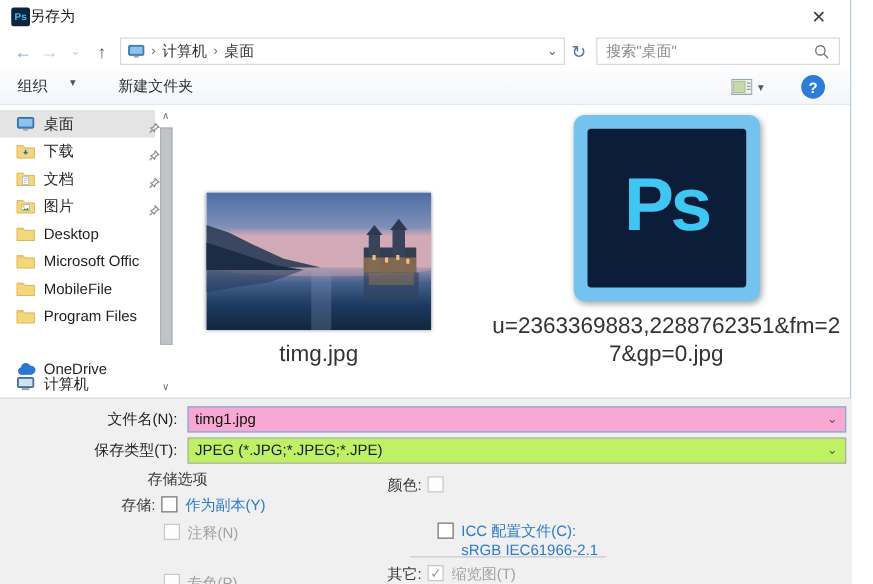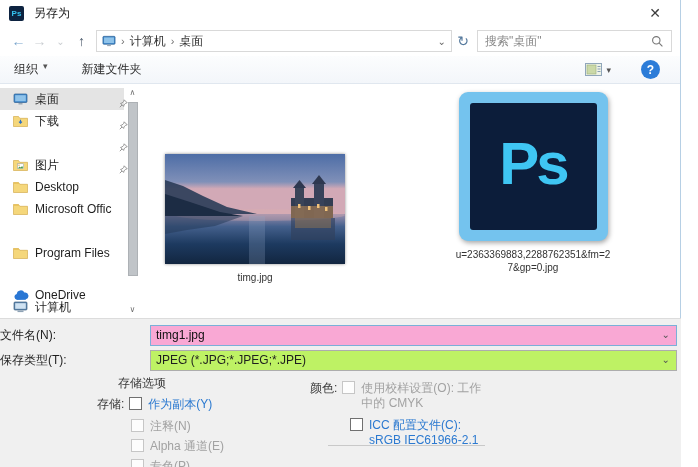--- a/index.html
+++ b/index.html
@@ -3,39 +3,39 @@
 <meta charset="utf-8">
 <style>
   html,body{margin:0;padding:0;background:#fff;width:698px;height:467px;overflow:hidden;
     font-family:"Liberation Sans",sans-serif;}
   .dialog{position:absolute;left:0;top:0;width:681px;height:467px;background:#fff;
     border-right:1px solid #b6cfe4;box-sizing:border-box;}
   
   .titlebar{position:absolute;top:0;left:0;right:0;height:26px;display:flex;align-items:center;padding-left:9px;}
   .app-ico{width:15px;height:15px;background:#0d2340;color:#35c3f1;font-size:8px;font-weight:bold;
     display:flex;align-items:center;justify-content:center;border-radius:2px;}
-  .wtitle{margin-left:10px;font-size:12px;color:#1a1a1a;}
+  .wtitle{margin-left:0;font-size:12px;color:#1a1a1a;}
   .closebtn{position:absolute;right:12px;top:3px;width:26px;height:20px;text-align:center;
     font-size:14px;color:#3c3c3c;line-height:20px;}
   
   .navbar{position:absolute;top:26px;left:0;right:0;height:30px;display:flex;align-items:center;padding:0 8px;box-sizing:border-box;}
   .nav-btn{width:21px;height:22px;display:flex;align-items:center;justify-content:center;font-size:14px;flex:none;}
   .c-back{color:#7aa5cc}.c-fwd{color:#c9cdd1}.c-hist{color:#c9cdd1;font-size:10px}.c-up{color:#49586a}
   .crumbbar{height:22px;border:1px solid #d9d9d9;background:#fff;display:flex;align-items:center;
     width:356px;flex:none;padding:0 5px;gap:5px;font-size:12px;color:#333;box-sizing:border-box;margin-left:4px;}
   .crumb-sep{color:#707070;font-size:11px;}
   .crumb-caret{margin-left:auto;color:#666;font-size:10px;}
   .refreshbtn{width:22px;text-align:center;color:#54789c;font-size:14px;flex:none;}
   .searchbox{flex:1;height:22px;border:1px solid #d9d9d9;background:#fff;display:flex;align-items:center;
     padding:0 7px;font-size:12px;color:#8a8a8a;margin-left:3px;box-sizing:border-box;}
   .search-glyph{margin-left:auto;display:flex;}
   
   .cmdbar{position:absolute;top:56px;left:0;right:0;height:28px;background:linear-gradient(#fcfdfe,#f3f6fa);
     border-bottom:1px solid #e0e7ef;display:flex;align-items:center;font-size:12px;color:#2d2d2d;padding:0 14px;box-sizing:border-box;}
-  .organize{display:flex;align-items:flex-start;gap:5px;}
+  .organize{display:flex;align-items:flex-start;gap:18px;}
   .org-caret{font-size:9px;color:#555;}
   .newfolder{margin-left:34px;}
   .cmd-right{margin-left:auto;display:flex;align-items:center;}
   .view-caret{font-size:9px;color:#555;margin-left:4px;}
   .helpbtn{width:19px;height:19px;border-radius:50%;background:#2c7cd8;color:#fff;font-weight:bold;
     font-size:12px;display:flex;align-items:center;justify-content:center;margin-left:30px;margin-right:6px;}
   
   .bodyarea{position:absolute;top:84px;left:0;width:680px;height:234px;background:#fff;}
   .sidebar{position:absolute;left:0;top:0;width:140px;height:234px;}
   .srow{position:absolute;left:0;width:124px;height:22px;display:flex;align-items:center;
@@ -46,31 +46,31 @@
   .pin-abs{position:absolute;right:12px;}
   .sscroll{position:absolute;left:126px;top:0;width:13px;height:234px;}
   .sb-up{position:absolute;top:4px;left:0;width:13px;text-align:center;font-size:8px;color:#707070;}
   .sb-thumb{position:absolute;top:18px;left:2px;width:8px;height:172px;background:#c0c4c8;border:1px solid #adb1b5;}
   .sb-down{position:absolute;bottom:4px;left:0;width:13px;text-align:center;font-size:8px;color:#707070;}
   
   .filearea{position:absolute;left:140px;top:0;right:0;bottom:0;}
   .file-item{position:absolute;display:flex;flex-direction:column;align-items:center;}
   .f-timg{left:20px;top:70px;width:190px;}
   .thumb-photo{width:180px;height:110px;box-shadow:0 0 3px rgba(0,0,0,.45);}
-  .fname{margin-top:8px;text-align:center;font-size:10px;color:#333;line-height:1.25;}
+  .fname{margin-top:8px;text-align:center;font-size:18px;color:#333;line-height:1.25;}
   .f-ps{left:268px;top:8px;width:250px;}
   .ps-frame{background:#74c3ee;border-radius:9px;padding:11px;box-shadow:1px 2px 5px rgba(0,0,0,.35);}
   .ps-inner{background:#0c1d3a;width:127px;height:127px;border-radius:3px;display:flex;align-items:center;justify-content:center;}
   .ps-letters{color:#3fc6f3;font-size:60px;font-weight:bold;letter-spacing:-3px;padding-bottom:6px;}
   
   .bottompanel{position:absolute;top:318px;left:0;width:681px;height:149px;background:#f0f0f0;
     border-top:1px solid #dcdcdc;box-sizing:border-box;font-size:12px;}
   .frow{position:absolute;left:0;height:22px;display:flex;align-items:center;}
   .frow.rn{top:5px}.frow.rt{top:30px}
-  .flabel{width:142px;padding-right:8px;color:#1e1e1e;flex:none;}
+  .flabel{width:142px;text-align:right;padding-right:8px;color:#1e1e1e;flex:none;}
   .fctl{width:527px;position:relative;flex:none;}
   .fninput{width:100%;height:21px;border:1px solid #7ab0d8;font-size:12px;padding:0 32px 0 5px;
     font-family:inherit;color:#111;box-sizing:border-box;background:#f9a8d4;}
   .combo{width:100%;height:21px;border:1px solid #adadad;background:#bef264;display:flex;align-items:center;
     padding:0 20px 0 5px;color:#1e1e1e;box-sizing:border-box;}
   .ctl-caret{position:absolute;right:7px;top:4px;font-size:10px;color:#555;}
   .opt-header{position:absolute;left:118px;top:56px;color:#3a3a3a;}
   .optrow{position:absolute;display:flex;align-items:flex-start;line-height:15px;}
   .grouplab{color:#3a3a3a;flex:none;}
   .cb{width:13px;height:13px;border:1px solid #707070;background:#fff;margin:0 6px 0 5px;flex:none;box-sizing:border-box;}
@@ -174,20 +174,30 @@
               <path d="M7.5 4.8v3M6 6.6l1.5 1.5L9 6.6" stroke="#2a6fc4" stroke-width="1.1" fill="none"></path>
             </svg>
           </span>
         <span>下载</span>
       </div>
       <span class="pin-abs" style="top:32px"><svg width="9" height="9" viewBox="0 0 9 9">
             <path d="M5.2.8L8.2 3.8 6.7 4.2 5 5.9 4.6 7.4 1.6 4.4 3.1 4 4.8 2.3z" fill="none" stroke="#8b8b8b" stroke-width=".9"></path>
             <path d="M3 6L.8 8.2" stroke="#8b8b8b" stroke-width=".9"></path>
           </svg></span>
 
+      <div class="srow r2">
+        <span class="ico">
+            <svg width="15" height="12" viewBox="0 0 15 12">
+              <path d="M.5 1.5h5l1.3 1.8h7.7v8.2H.5z" fill="#f5d77b" stroke="#cfa23e" stroke-width=".6"></path>
+              <rect x="5" y="4.5" width="5" height="6" fill="#fff" stroke="#9aabbc" stroke-width=".5"></rect>
+              <path d="M6 6h3M6 7.5h3M6 9h2" stroke="#9aabbc" stroke-width=".6"></path>
+            </svg>
+          </span>
+        <span>文档</span>
+      </div>
       <span class="pin-abs" style="top:54px"><svg width="9" height="9" viewBox="0 0 9 9">
             <path d="M5.2.8L8.2 3.8 6.7 4.2 5 5.9 4.6 7.4 1.6 4.4 3.1 4 4.8 2.3z" fill="none" stroke="#8b8b8b" stroke-width=".9"></path>
             <path d="M3 6L.8 8.2" stroke="#8b8b8b" stroke-width=".9"></path>
           </svg></span>
 
       <div class="srow r3">
         <span class="ico">
             <svg width="15" height="12" viewBox="0 0 15 12">
               <path d="M.5 1.5h5l1.3 1.8h7.7v8.2H.5z" fill="#f5d77b" stroke="#cfa23e" stroke-width=".6"></path>
               <rect x="4.5" y="4.8" width="6.2" height="4.8" fill="#fff" stroke="#8899aa" stroke-width=".5"></rect>
@@ -215,20 +225,29 @@
       <div class="srow r5">
         <span class="ico">
             <svg width="15" height="12" viewBox="0 0 15 12">
               <path d="M.5 1.5h5l1.3 1.8h7.7v8.2H.5z" fill="#f5d77b" stroke="#cfa23e" stroke-width=".6"></path>
               <path d="M.5 1.5h5l1 1.4H.5z" fill="#eac45f"></path>
             </svg>
           </span>
         <span>Microsoft Offic</span>
       </div>
 
+      <div class="srow r6">
+        <span class="ico">
+            <svg width="15" height="12" viewBox="0 0 15 12">
+              <path d="M.5 1.5h5l1.3 1.8h7.7v8.2H.5z" fill="#f5d77b" stroke="#cfa23e" stroke-width=".6"></path>
+              <path d="M.5 1.5h5l1 1.4H.5z" fill="#eac45f"></path>
+            </svg>
+          </span>
+        <span>MobileFile</span>
+      </div>
 
       <div class="srow r7">
         <span class="ico">
             <svg width="15" height="12" viewBox="0 0 15 12">
               <path d="M.5 1.5h5l1.3 1.8h7.7v8.2H.5z" fill="#f5d77b" stroke="#cfa23e" stroke-width=".6"></path>
               <path d="M.5 1.5h5l1 1.4H.5z" fill="#eac45f"></path>
             </svg>
           </span>
         <span>Program Files</span>
       </div>
@@ -339,36 +358,38 @@
 
     <div class="optrow o-save">
       <span class="grouplab">存储:</span>
       <span class="cb"></span>
       <span class="blue">作为副本(Y)</span>
     </div>
     <div class="optrow o-ann">
       <span class="cb dis"></span>
       <span class="gray">注释(N)</span>
     </div>
-    <div class="optrow o-alpha">
-      <span class="cb dis"></span>
-      <span class="gray">Alpha 通道(E)</span>
-    </div>
     <div class="optrow o-spot">
       <span class="cb dis"></span>
       <span class="gray">专色(P)</span>
     </div>
 
     <div class="optrow o-color">
       <span class="grouplab">颜色:</span>
       <span class="cb dis"></span>
-      <span class="gray o-proof-text">使用校样设置(O): 工作中的 CMYK</span>
     </div>
     <div class="optrow o-icc">
       <span class="cb"></span>
       <span class="blue">
         <span style="display:block">ICC 配置文件(C):</span>
         <span style="display:block">sRGB IEC61966-2.1</span>
       </span>
     </div>
     <div class="o-divider"></div>
+    <div class="optrow o-other">
+      <span class="grouplab">其它:</span>
+      <span class="cb dis">
+          <span class="ck">✓</span>
+        </span>
+      <span class="gray">缩览图(T)</span>
+    </div>
   </div>
 </div>
 
 </body></html>

